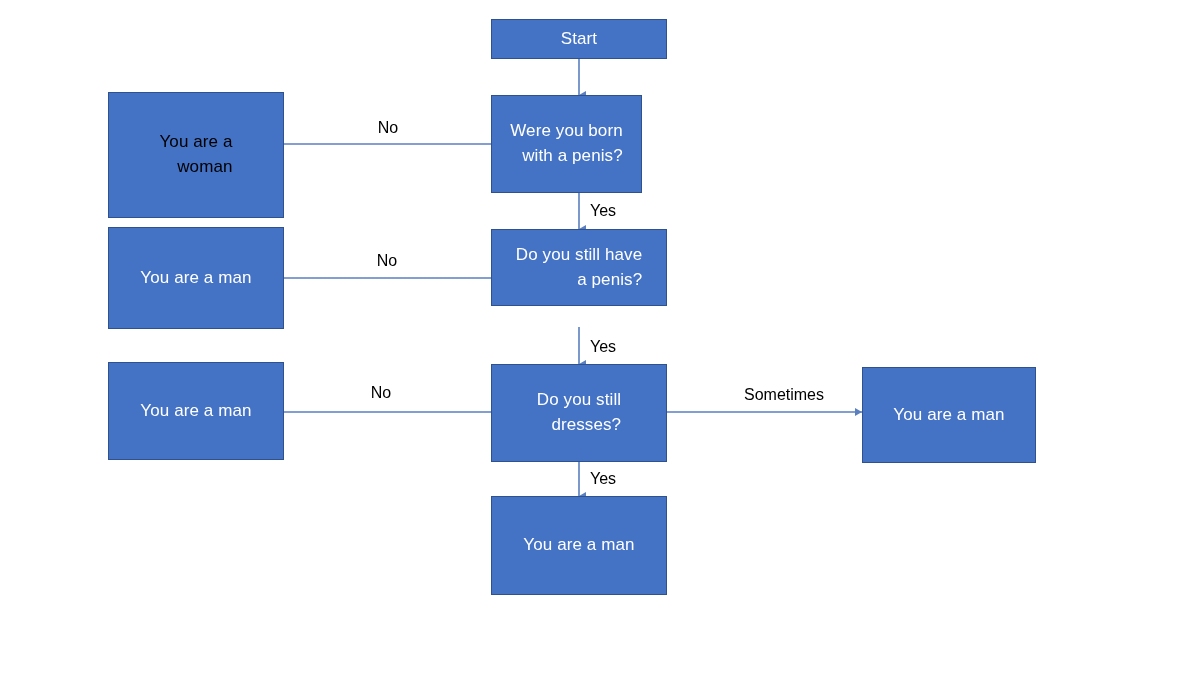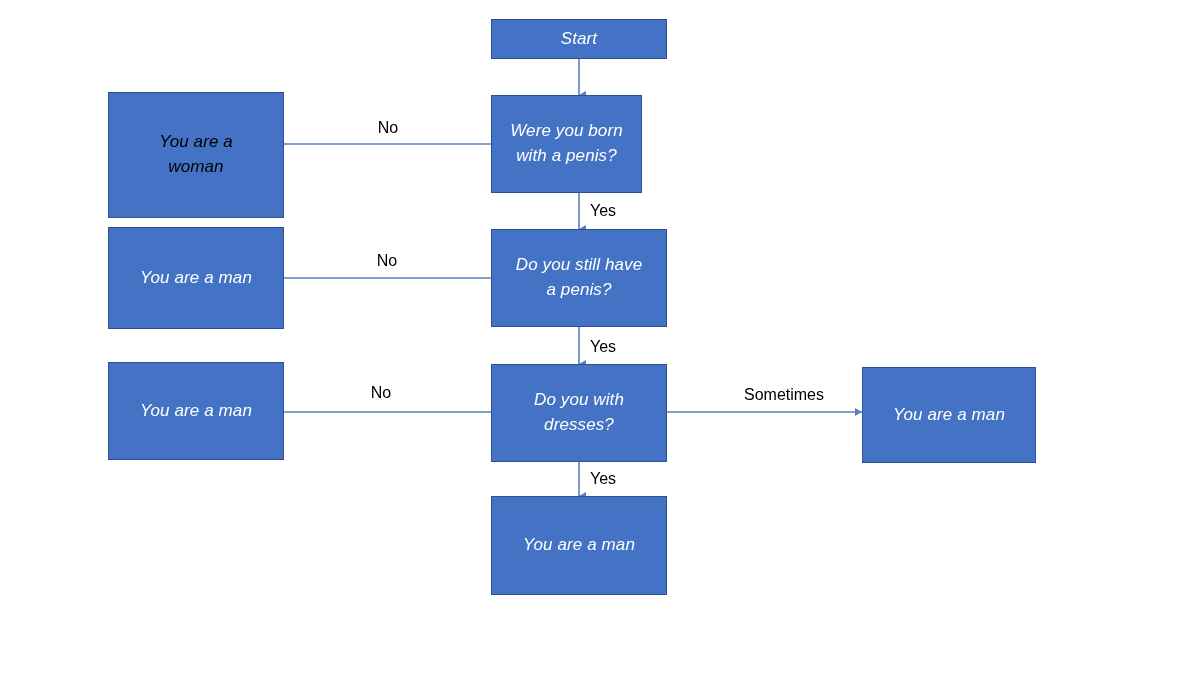--- a/index.html
+++ b/index.html
@@ -17,27 +17,26 @@
   }
   .node {
     position: absolute;
     box-sizing: border-box;
     background: #4472C4;
     border: 1px solid #2F528F;
     color: #ffffff;
     display: flex;
     align-items: center;
     justify-content: center;
-    text-align: center;
+    text-align: right;
     font-size: 17px;
     line-height: 1.45;
     letter-spacing: 0.1px;
     padding: 2px 8px;
     white-space: pre-line;
-    font-style: italic;
   }
   .edge-label {
     position: absolute;
     color: #000000;
     font-size: 16px;
     line-height: 1;
     white-space: nowrap;
     text-align: center;
   }
   svg.edges {
@@ -81,24 +80,24 @@
         <line x1="579" y1="462" x2="579" y2="496" stroke="#5B7FBF" marker-end="url(#arrow-down)"></line>
       </g>
   </svg>
 
   <div id="node-layer">
       <div class="node" style="left: 491px; top: 19px; width: 176px; height: 40px; background: rgb(68, 114, 196); border-color: rgb(47, 82, 143); color: rgb(255, 255, 255);">Start</div>
       <div class="node" style="left: 491px; top: 95px; width: 151px; height: 98px; background: rgb(68, 114, 196); border-color: rgb(47, 82, 143); color: rgb(255, 255, 255);">Were you born
 with a penis?</div>
       <div class="node" style="left: 108px; top: 92px; width: 176px; height: 126px; background: rgb(68, 114, 196); border-color: rgb(47, 82, 143); color: #000000;">You are a
 woman</div>
-      <div class="node" style="left: 491px; top: 229px; width: 176px; height: 98px; background: rgb(68, 114, 196); border-color: rgb(47, 82, 143); color: rgb(255, 255, 255);">Do you still have
+      <div class="node" style="left: 491px; top: 229px; width: 176px; height: 77px; background: rgb(68, 114, 196); border-color: rgb(47, 82, 143); color: rgb(255, 255, 255);">Do you still have
 a penis?</div>
       <div class="node" style="left: 108px; top: 227px; width: 176px; height: 102px; background: rgb(68, 114, 196); border-color: rgb(47, 82, 143); color: rgb(255, 255, 255);">You are a man</div>
-      <div class="node" style="left: 491px; top: 364px; width: 176px; height: 98px; background: rgb(68, 114, 196); border-color: rgb(47, 82, 143); color: rgb(255, 255, 255);">Do you with
+      <div class="node" style="left: 491px; top: 364px; width: 176px; height: 98px; background: rgb(68, 114, 196); border-color: rgb(47, 82, 143); color: rgb(255, 255, 255);">Do you still
 dresses?</div>
       <div class="node" style="left: 108px; top: 362px; width: 176px; height: 98px; background: rgb(68, 114, 196); border-color: rgb(47, 82, 143); color: rgb(255, 255, 255);">You are a man</div>
       <div class="node" style="left: 862px; top: 367px; width: 174px; height: 96px; background: rgb(68, 114, 196); border-color: rgb(47, 82, 143); color: rgb(255, 255, 255);">You are a man</div>
       <div class="node" style="left: 491px; top: 496px; width: 176px; height: 99px; background: rgb(68, 114, 196); border-color: rgb(47, 82, 143); color: rgb(255, 255, 255);">You are a man</div>
     </div>
   <div id="label-layer">
       <span class="edge-label" style="left: 388px; top: 128px; transform: translate(-50%, -50%); color: rgb(0, 0, 0);">No</span>
       <span class="edge-label" style="left: 603px; top: 211px; transform: translate(-50%, -50%); color: rgb(0, 0, 0);">Yes</span>
       <span class="edge-label" style="left: 387px; top: 261px; transform: translate(-50%, -50%); color: rgb(0, 0, 0);">No</span>
       <span class="edge-label" style="left: 603px; top: 347px; transform: translate(-50%, -50%); color: rgb(0, 0, 0);">Yes</span>

